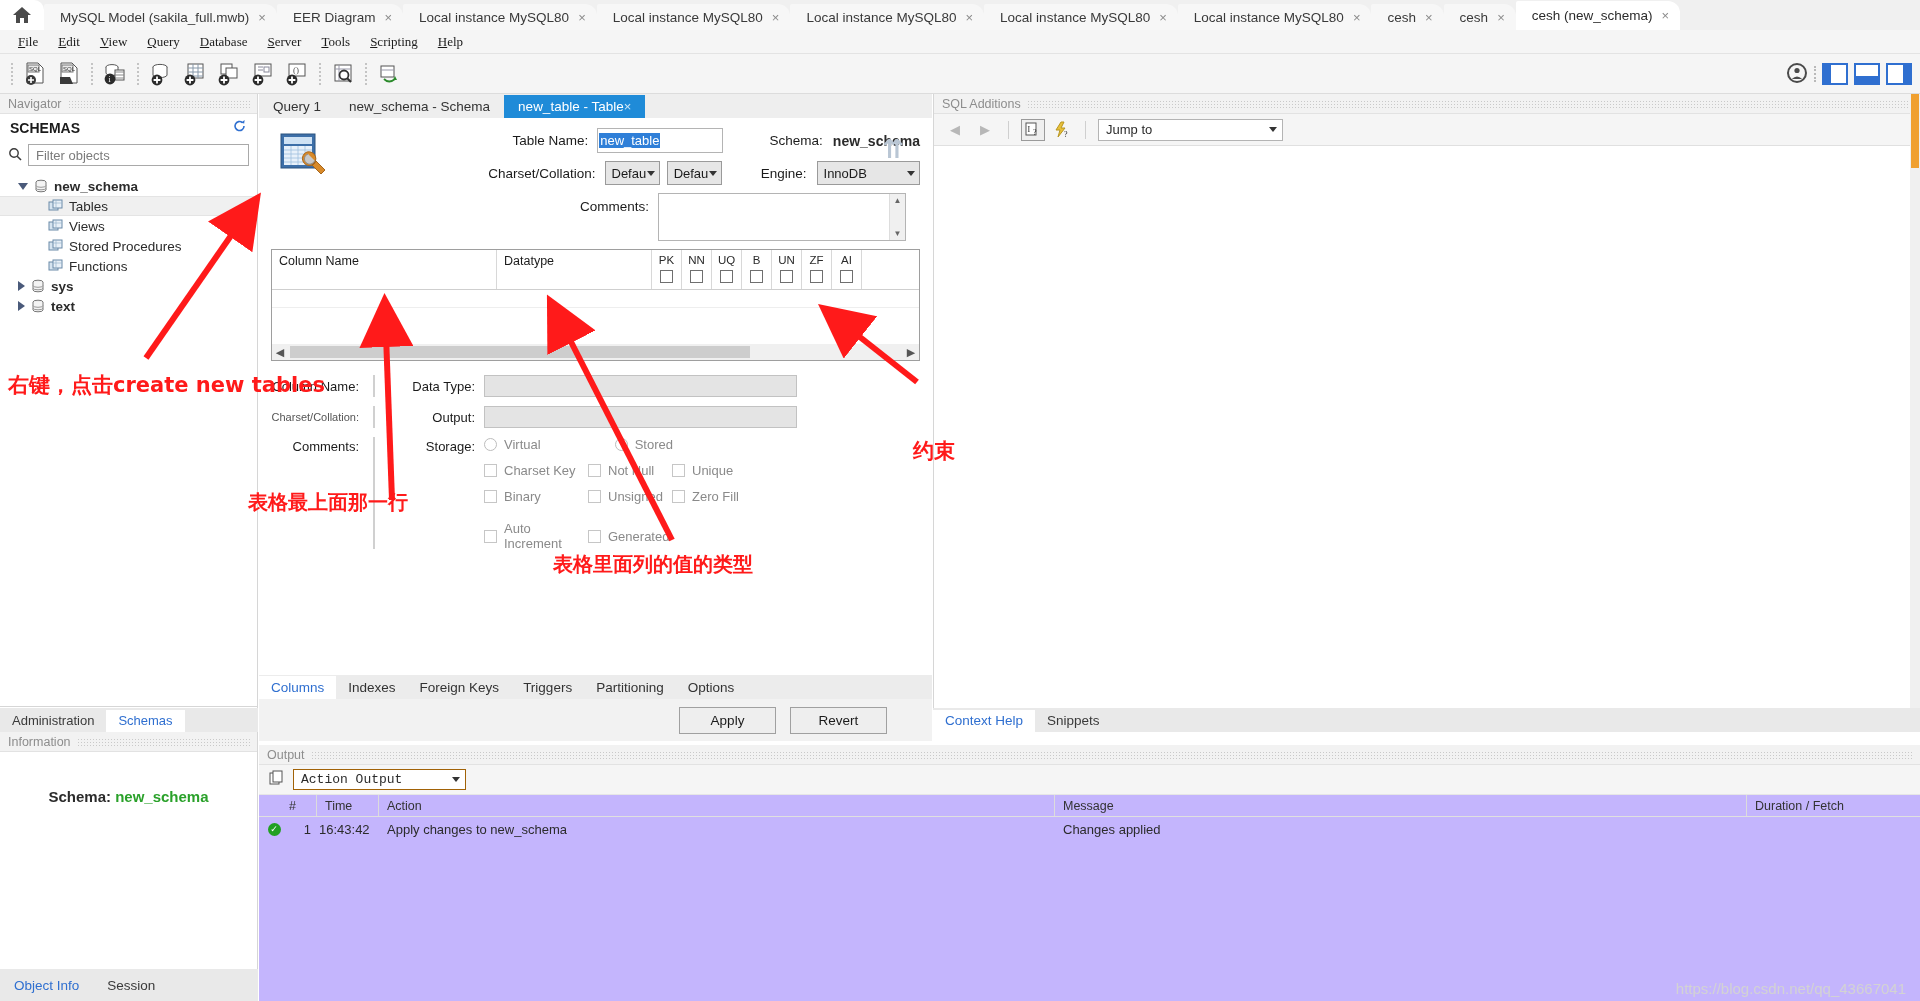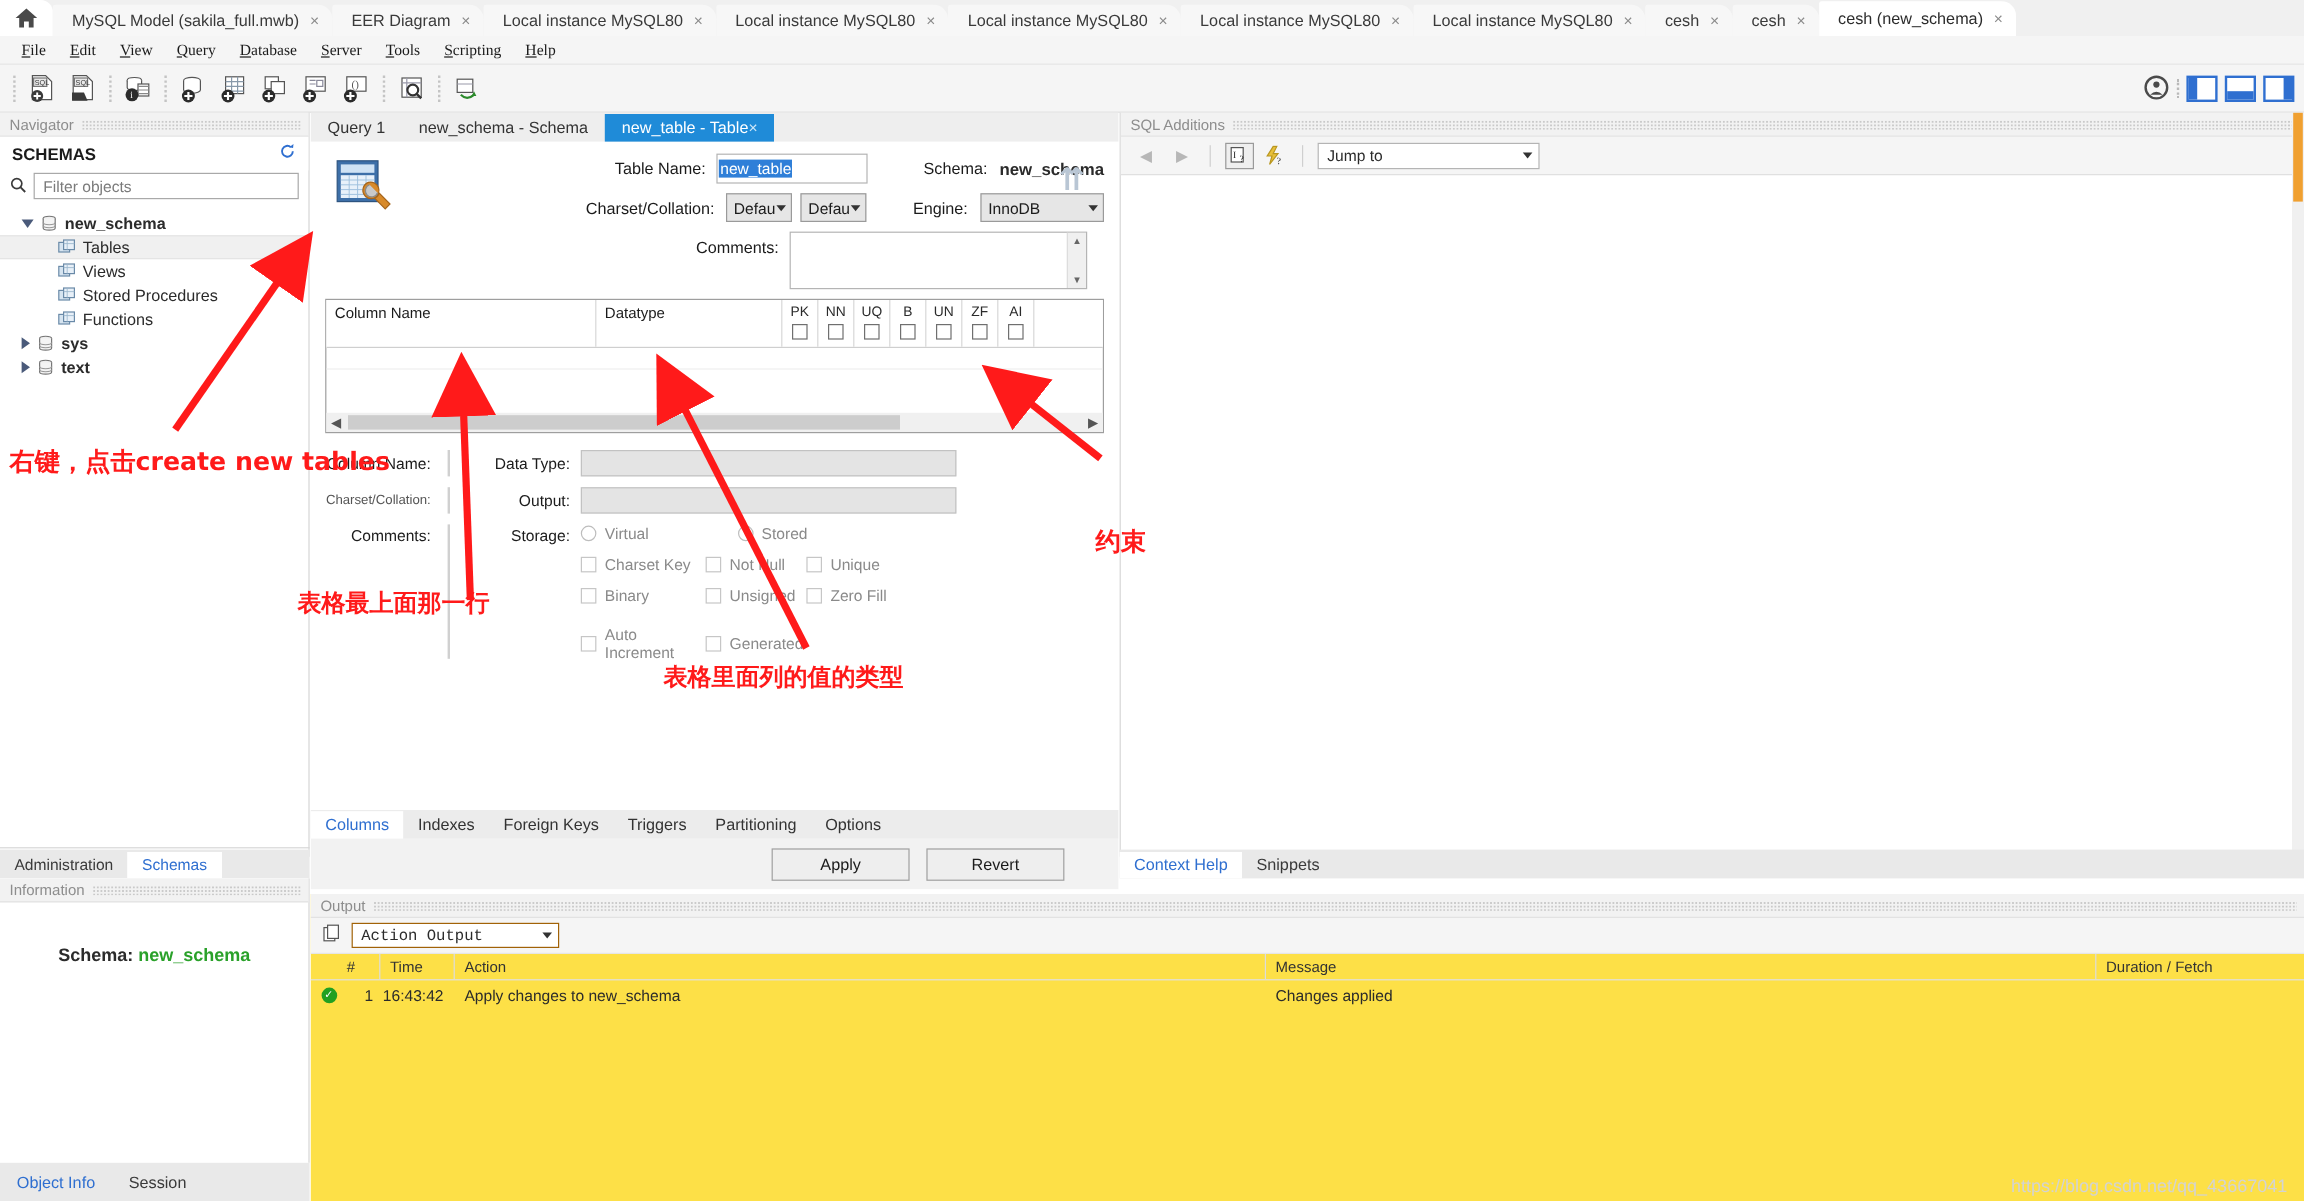--- a/index.html
+++ b/index.html
@@ -149,36 +149,36 @@
   .pinp { background:#e4e4e4; border:1px solid #c2c2c2; height:22px; }
   .vline { width:2px; background:#d0d0d0; }
   .radio { width:13px;height:13px;border:1px solid #bdbdbd;border-radius:50%;display:inline-block;background:#fff; }
   .ck { width:13px;height:13px;border:1px solid #c6c6c6;display:inline-block;background:#fff; }
   .muted { color:#8a8a8a; }
 
   .etabs2 { position:absolute; left:259px; top:675px; width:673px; height:24px; background:#ececec; display:flex; align-items:flex-end; font-size:13.5px;}
   .etab2 { padding:4px 12px; color:#333; }
   .etab2.active { background:#ffffff; color:#2f6fd0; }
   .btnbar { position:absolute; left:259px; top:699px; width:673px; height:42px; background:#f2f2f2; display:flex; align-items:center; justify-content:flex-end; gap:14px; padding-right:45px;}
-  .btn { width:115px; height:27px; border:1px solid #a0a0a0; background:#eeeeee; font-size:13.5px; display:flex; align-items:center; justify-content:center; color:#1b1b1b;}
+  .btn { width:97px; height:27px; border:1px solid #a0a0a0; background:#eeeeee; font-size:13.5px; display:flex; align-items:center; justify-content:center; color:#1b1b1b;}
 
   
   .rightpanel { position:absolute; left:933px; top:94px; width:987px; height:620px; background:#ffffff; border-left:1px solid #d6d6d6; }
   .rtoolbar { height:32px; background:#f5f5f5; display:flex; align-items:center; gap:8px; padding-left:10px; border-bottom:1px solid #e0e0e0;}
   .arrowbtn { color:#b7b7b7; font-size:13px; padding:0 6px; }
   .rsep { width:1px; height:18px; background:#cfcfcf; margin:0 4px; }
   .helpbtn { width:24px;height:22px; border:1px solid #9a9a9a; background:#efefef; display:flex; align-items:center; justify-content:center; font-size:11px;}
   .jumpto { width:185px; height:22px; border:1px solid #b4b4b4; background:#fff; display:flex; align-items:center; justify-content:space-between; padding:0 5px 0 7px; font-size:13px;}
   .helpmsg { text-align:center; padding:26px 120px 0 120px; color:#707070; font-size:21px; font-weight:bold; line-height:1.35; }
   .rbottabs { position:absolute; left:933px; top:708px; width:987px; height:24px; background:#e9e9e9; display:flex; align-items:flex-end; font-size:13.5px; }
   .rbottab { padding:3px 12px 4px 12px; color:#3a3a3a; }
   .rbottab.active { background:#ffffff; color:#2f6fd0; }
 
   
-  .output { position:absolute; left:259px; top:745px; width:1661px; height:256px; background:#fde047; }
+  .output { position:absolute; left:259px; top:745px; width:1661px; height:256px; background:#c4b5fd; }
   .out-toolbar { height:30px; background:#f5f5f5; display:flex; align-items:center; gap:8px; padding-left:10px; border-bottom:1px solid #e6e6e6;}
   .outsel { width:173px; height:21px; border:1px solid #a16207; background:#ffffff; display:flex; align-items:center; justify-content:space-between; padding:0 5px 0 7px; font-size:13px;font-family:Liberation Mono, monospace; }
   .out-head { height:22px; display:flex; align-items:center; font-size:12.5px; color:#333; border-bottom:1px solid #e0e0e0; }
   .out-head .c { border-right:1px solid #dcdcdc; height:100%; display:flex; align-items:center; padding-left:8px; }
   .out-row { height:24px; display:flex; align-items:center; font-size:13px; }
   .out-row .c { height:100%; display:flex; align-items:center; padding-left:8px; }
   .okdot { width:13px;height:13px;border-radius:50%;background:#21a021; display:flex;align-items:center;justify-content:center;color:#fff;font-size:9px;}
 
   
   .anno { position:absolute; color:#ff1a1a; font-weight:bold; white-space:nowrap; }

